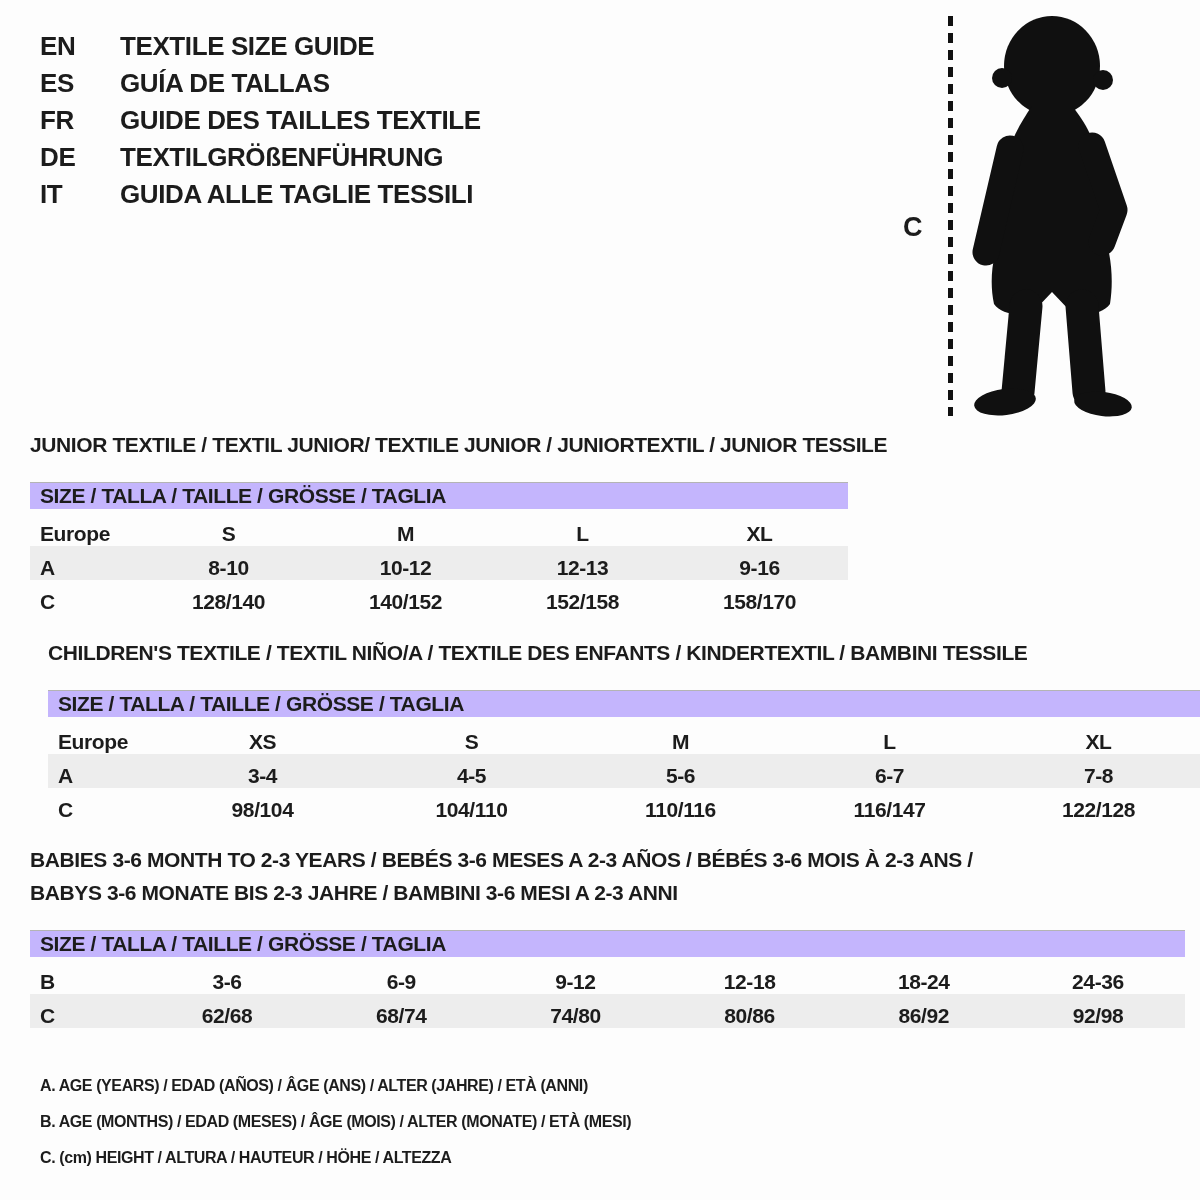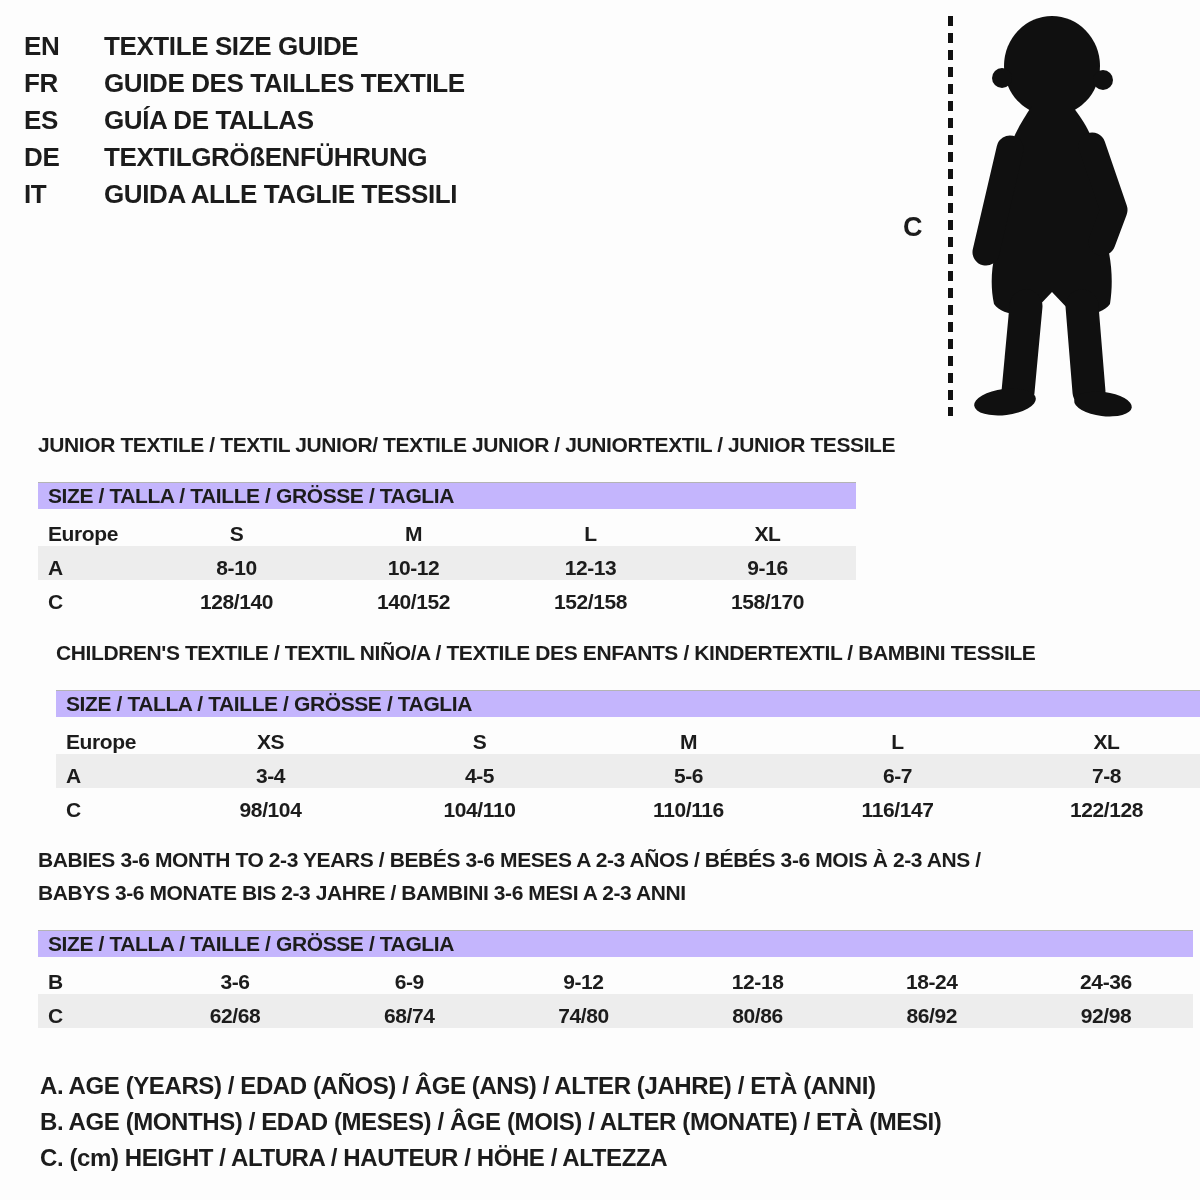--- a/index.html
+++ b/index.html
@@ -2,66 +2,66 @@
 <html><head>
 <meta charset="utf-8">
 <style>
   html,body{margin:0;padding:0;background:#fff;}
   .page{
     position:relative;width:1200px;height:1200px;background:#fdfdfd;overflow:hidden;
     font-family:"Liberation Sans","DejaVu Sans",sans-serif;font-weight:700;color:#1c1c1c;
     letter-spacing:-0.4px;
   }
   
-  .lang-list{position:absolute;left:24px;top:28px;}
+  .lang-list{position:absolute;left:40px;top:28px;}
   .lang-row{display:flex;height:37px;align-items:center;font-size:26px;}
   .lang-code{width:80px;flex:0 0 80px;}
   .lang-label{white-space:nowrap;}
   
   .measure-line{
     position:absolute;left:948px;top:16px;width:5px;height:400px;
     background:repeating-linear-gradient(to bottom,#111 0 10px,transparent 10px 17px);
   }
   .figure-label{position:absolute;left:903px;top:212px;font-size:27px;}
   .toddler{position:absolute;left:960px;top:14px;width:182px;height:406px;}
   
-  .size-section{position:absolute;left:38px;}
+  .size-section{position:absolute;left:30px;}
   .section-0{top:428px;width:818px;}
   .section-1{top:636px;width:1155px;margin-left:18px;}
   .section-2{top:843px;width:1155px;}
   .section-title{margin:0 0 21px 0;font-size:21px;line-height:33px;white-space:nowrap;}
   .size-band{
     background:#c4b5fd;height:27px;line-height:27px;font-size:21px;
     padding-left:10px;margin-bottom:3px;box-shadow:inset 0 1px 0 #b4b4b4;
   }
   .size-row{display:flex;height:34px;align-items:flex-end;font-size:21px;}
   .size-row.striped{background:#ededed;}
   .row-label{flex:0 0 100px;padding-left:10px;}
   .size-cell{flex:1;text-align:center;}
   
   .legend{position:absolute;left:40px;top:1068px;}
-  .legend-line{line-height:36px;font-size:24px;white-space:nowrap;}
+  .legend-line{line-height:36px;font-size:16px;white-space:nowrap;}
 </style>
 </head>
 <body>
 
 <div class="page">
 
   <div class="lang-list">
       <div class="lang-row">
         <span class="lang-code">EN</span>
         <span class="lang-label">TEXTILE SIZE GUIDE</span>
       </div>
       <div class="lang-row">
+        <span class="lang-code">ES</span>
+        <span class="lang-label">GUÍA DE TALLAS</span>
+      </div>
+      <div class="lang-row">
         <span class="lang-code">FR</span>
         <span class="lang-label">GUIDE DES TAILLES TEXTILE</span>
-      </div>
-      <div class="lang-row">
-        <span class="lang-code">ES</span>
-        <span class="lang-label">GUÍA DE TALLAS</span>
       </div>
       <div class="lang-row">
         <span class="lang-code">DE</span>
         <span class="lang-label">TEXTILGRÖßENFÜHRUNG</span>
       </div>
       <div class="lang-row">
         <span class="lang-code">IT</span>
         <span class="lang-label">GUIDA ALLE TAGLIE TESSILI</span>
       </div>
     </div>

